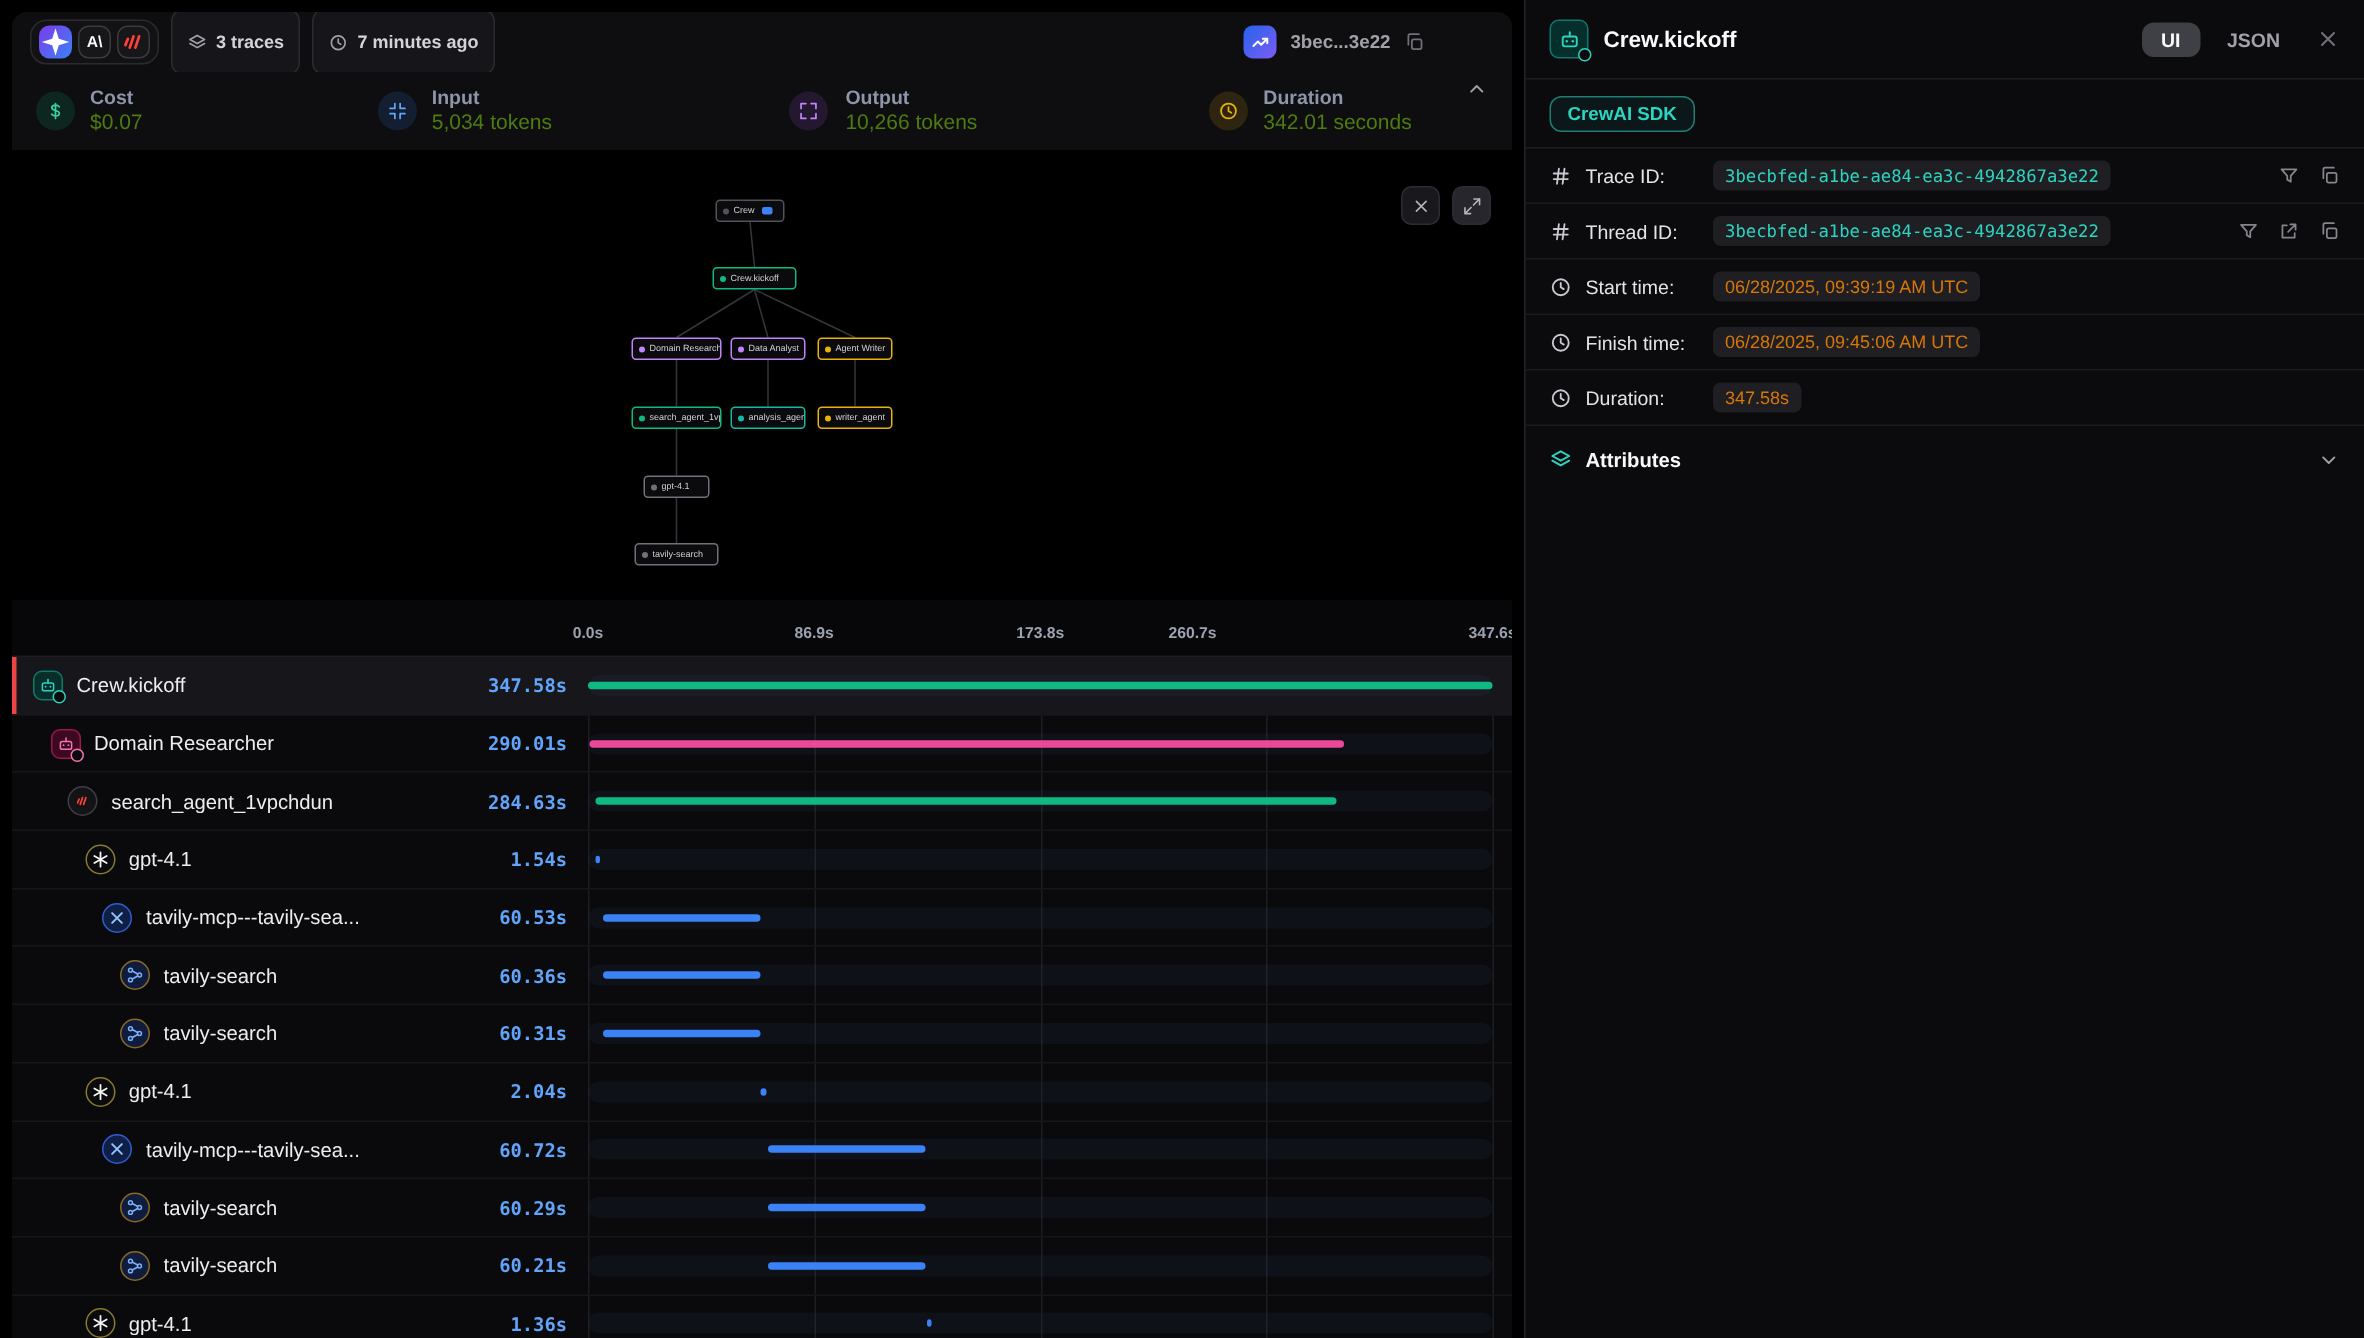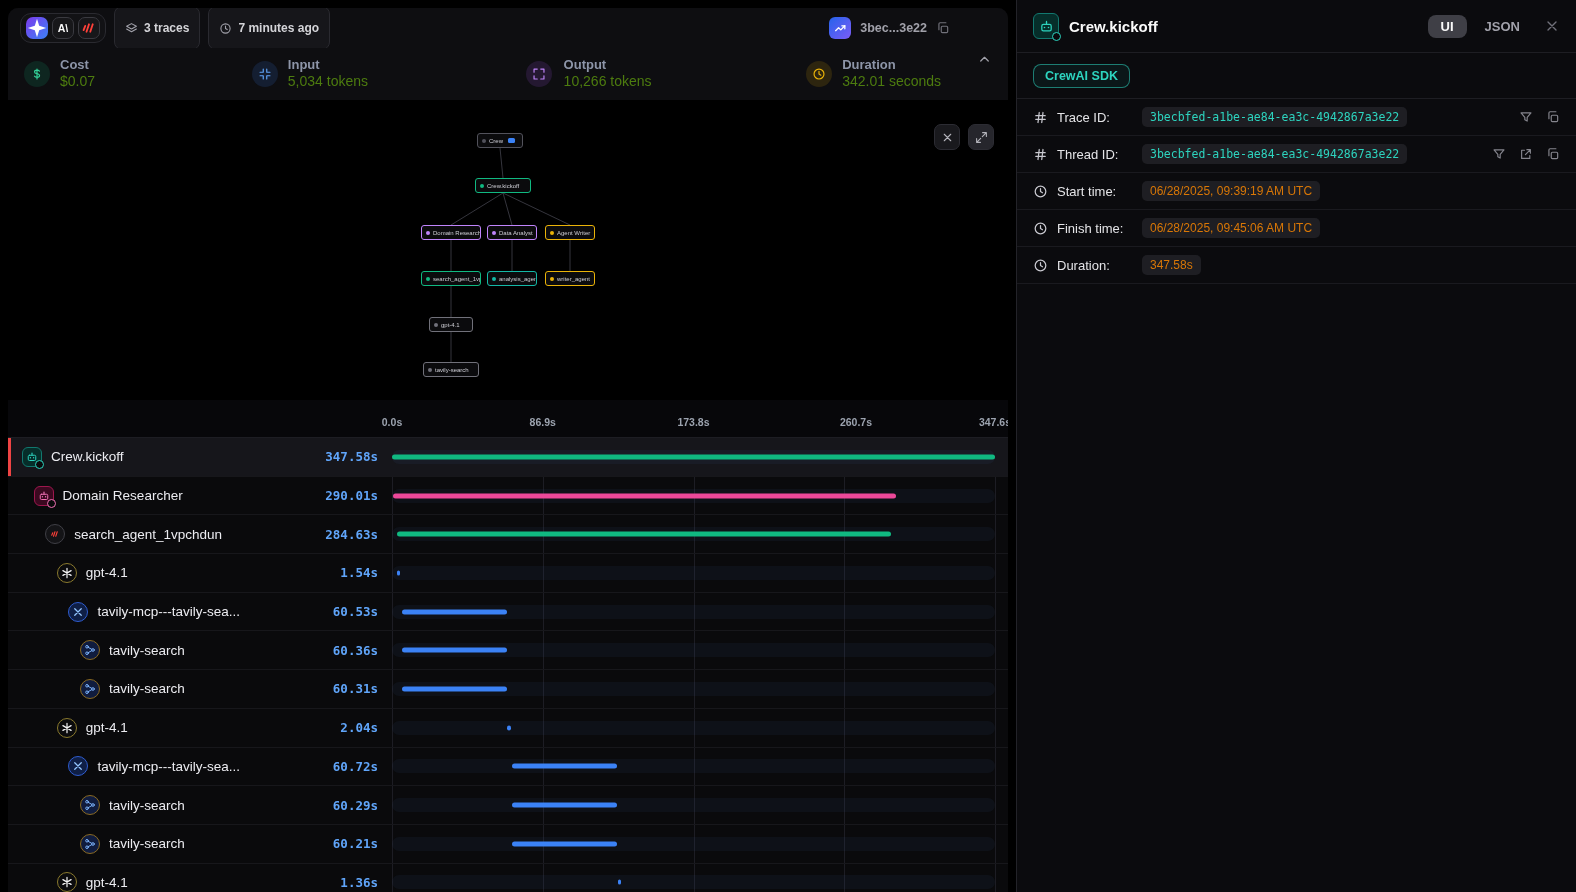--- a/index.html
+++ b/index.html
@@ -290,21 +290,21 @@
       <div class="gnode" style="left: 415px; top: 262px; width: 56px; height: 15px; border-color: rgb(113, 113, 122);">
         <span class="gdot" style="background: rgb(113, 113, 122);"></span>
         <span>tavily-search</span>
       </div>
     </div>
 
   <div class="axis">
       <span class="tick" style="left: 384px;">0.0s</span>
       <span class="tick" style="left: 534.75px;">86.9s</span>
       <span class="tick" style="left: 685.5px;">173.8s</span>
-      <span class="tick" style="left: 848px;">260.7s</span>
+      <span class="tick" style="left: 787px;">260.7s</span>
       <span class="tick" style="left: 987px;">347.6s</span>
     </div>
   <div class="rows">
       <div class="gline" style="left: 384px;"></div>
       <div class="gline" style="left: 534.75px;"></div>
       <div class="gline" style="left: 685.5px;"></div>
       <div class="gline" style="left: 836.25px;"></div>
       <div class="gline" style="left: 987px;"></div>
       <div class="wrow selected">
         <div class="wname" style="padding-left: 14px;">
@@ -650,13 +650,27 @@
           <svg viewBox="0 0 24 24" fill="none" stroke="currentColor" stroke-width="2" stroke-linecap="round" stroke-linejoin="round">
             <circle cx="12" cy="12" r="8.5"></circle>
             <path d="M12 7.5V12l3.2 2"></path>
           </svg>
         </span>
         <span class="f-label">Duration:</span>
         <span class="vpill" style="color: rgb(217, 119, 6);">347.58s</span>
         <span class="f-actions"></span>
       </div>
     </div>
+  <div class="attr-row">
+    <span class="ficn">
+        <svg viewBox="0 0 24 24" fill="none" stroke="currentColor" stroke-width="2" stroke-linecap="round" stroke-linejoin="round">
+          <path d="M12 3 3 8l9 5 9-5z"></path>
+          <path d="M3 13l9 5 9-5"></path>
+        </svg>
+      </span>
+    <span class="attr-label">Attributes</span>
+    <span class="chev">
+        <svg viewBox="0 0 24 24" fill="none" stroke="currentColor" stroke-width="2" stroke-linecap="round" stroke-linejoin="round">
+          <path d="M6 9.5l6 6 6-6"></path>
+        </svg>
+      </span>
+  </div>
 </div>
 
 </body></html>

